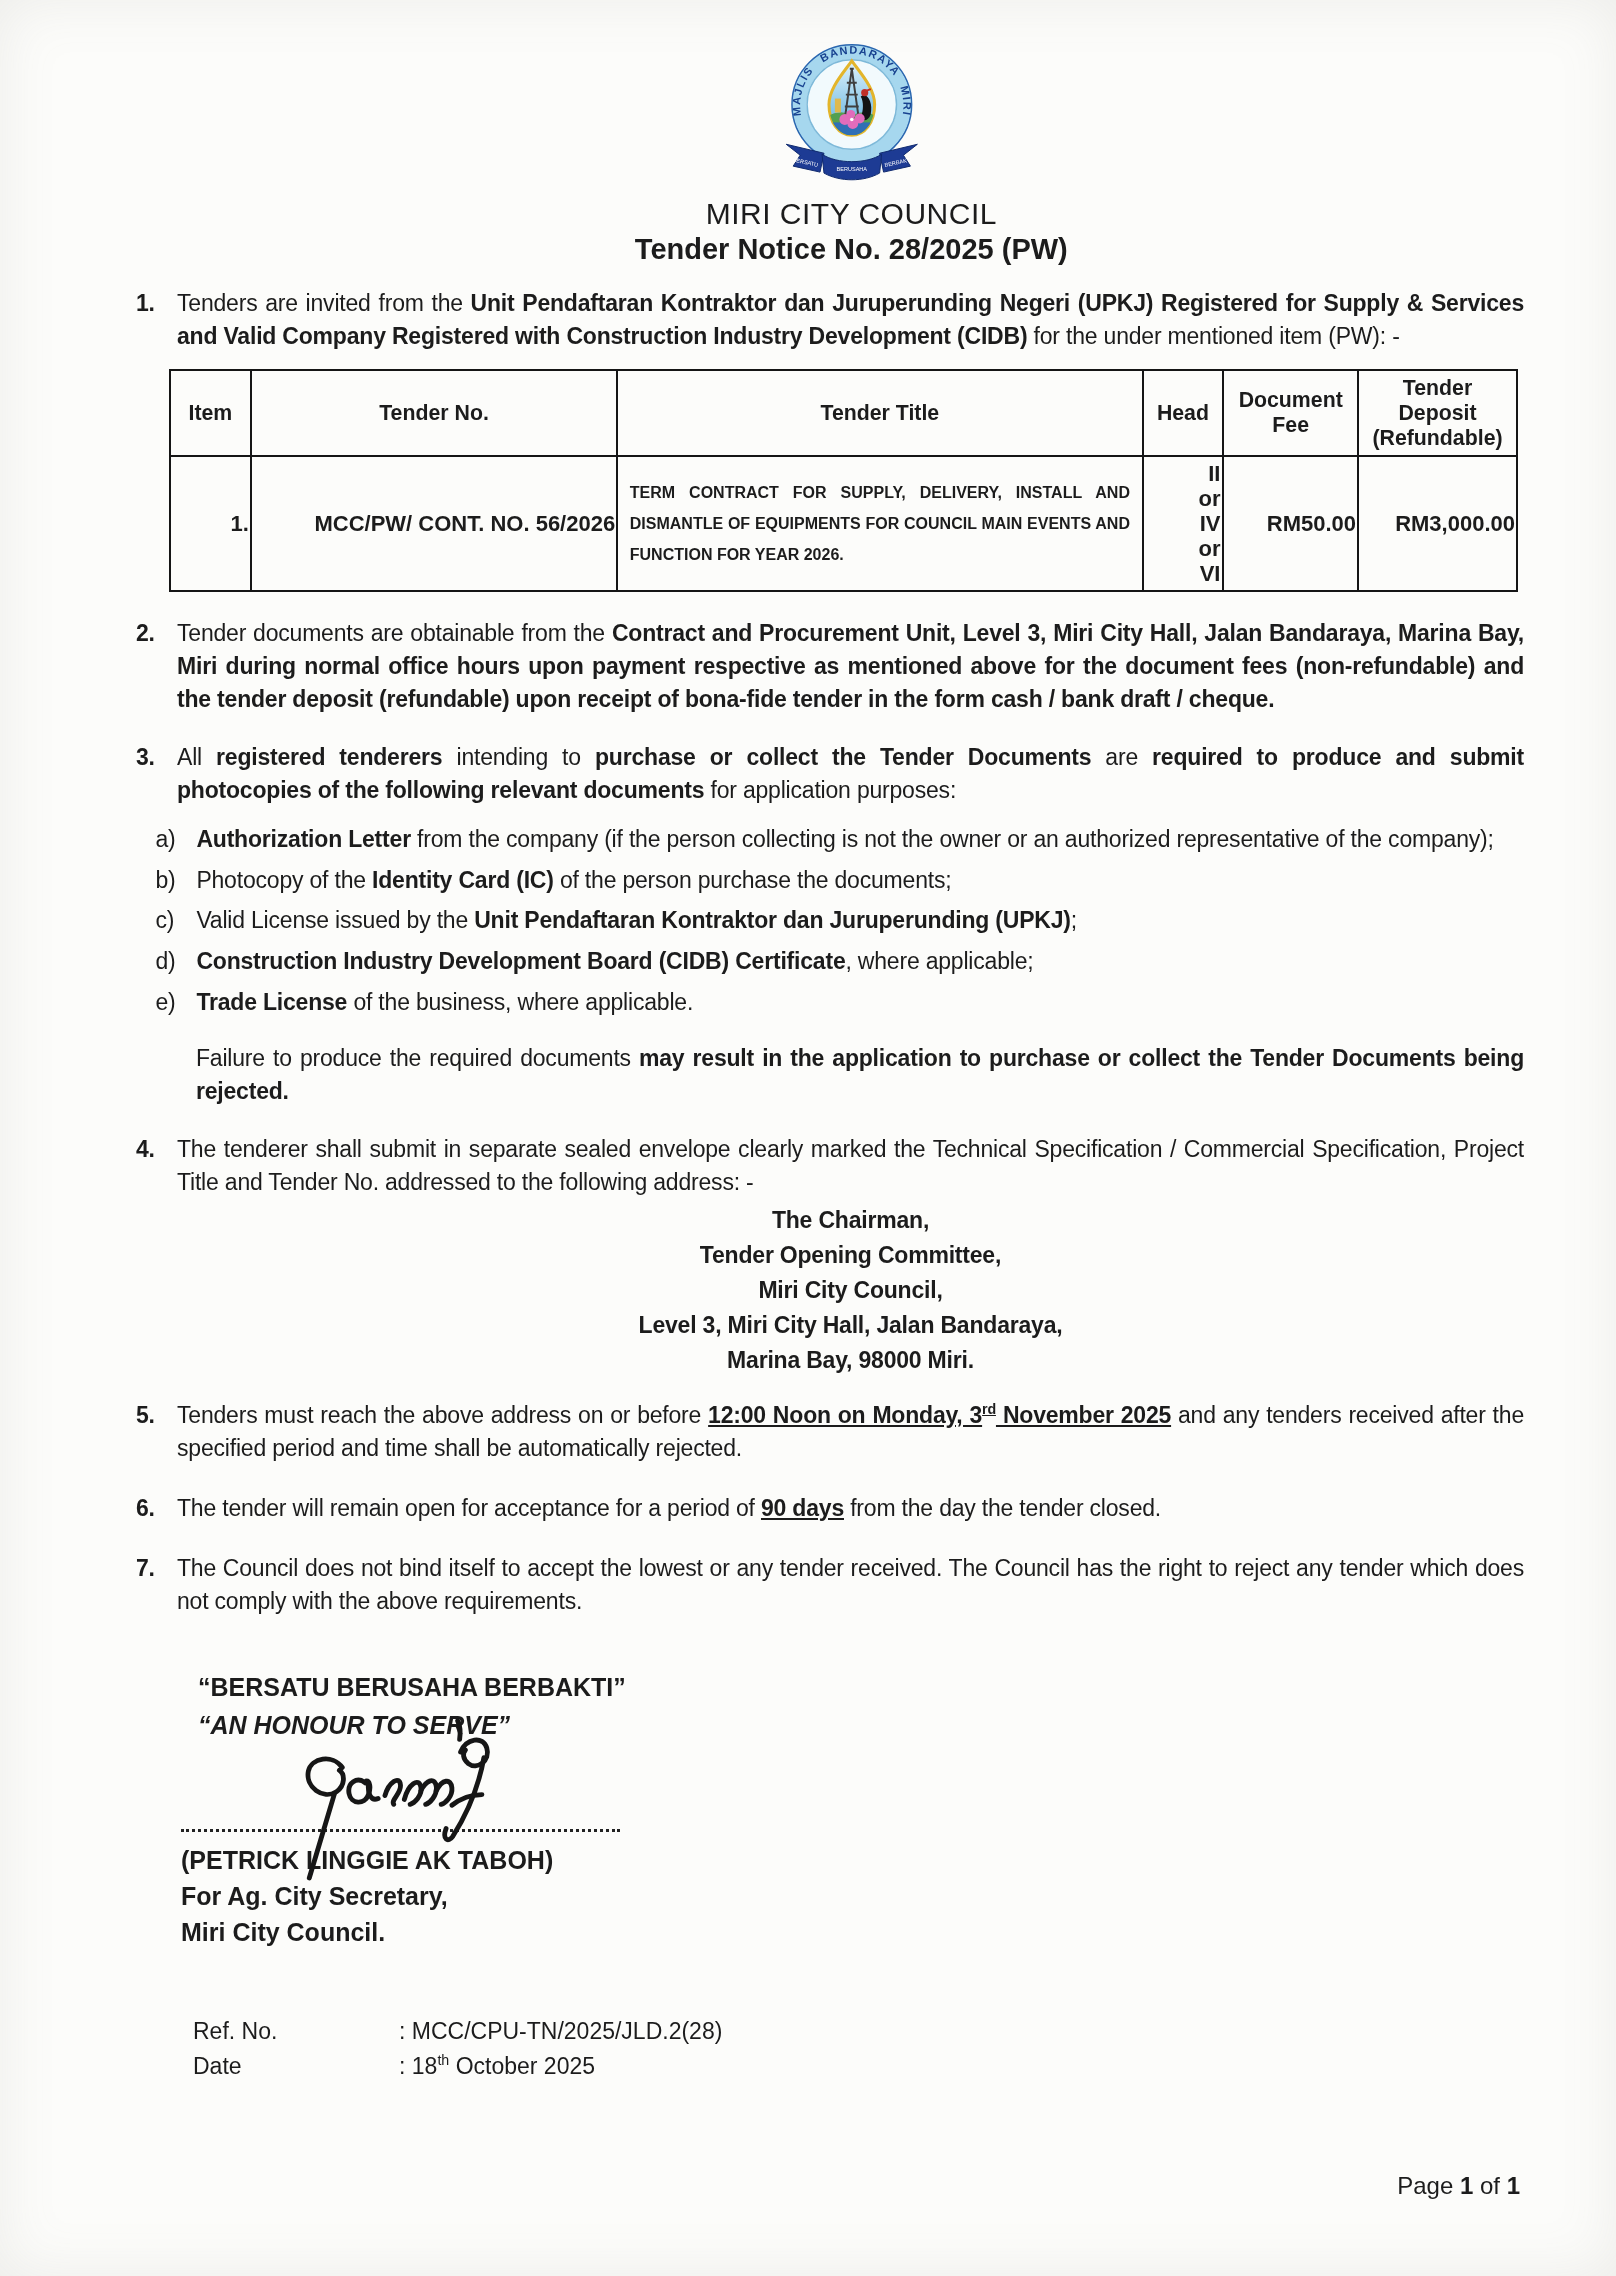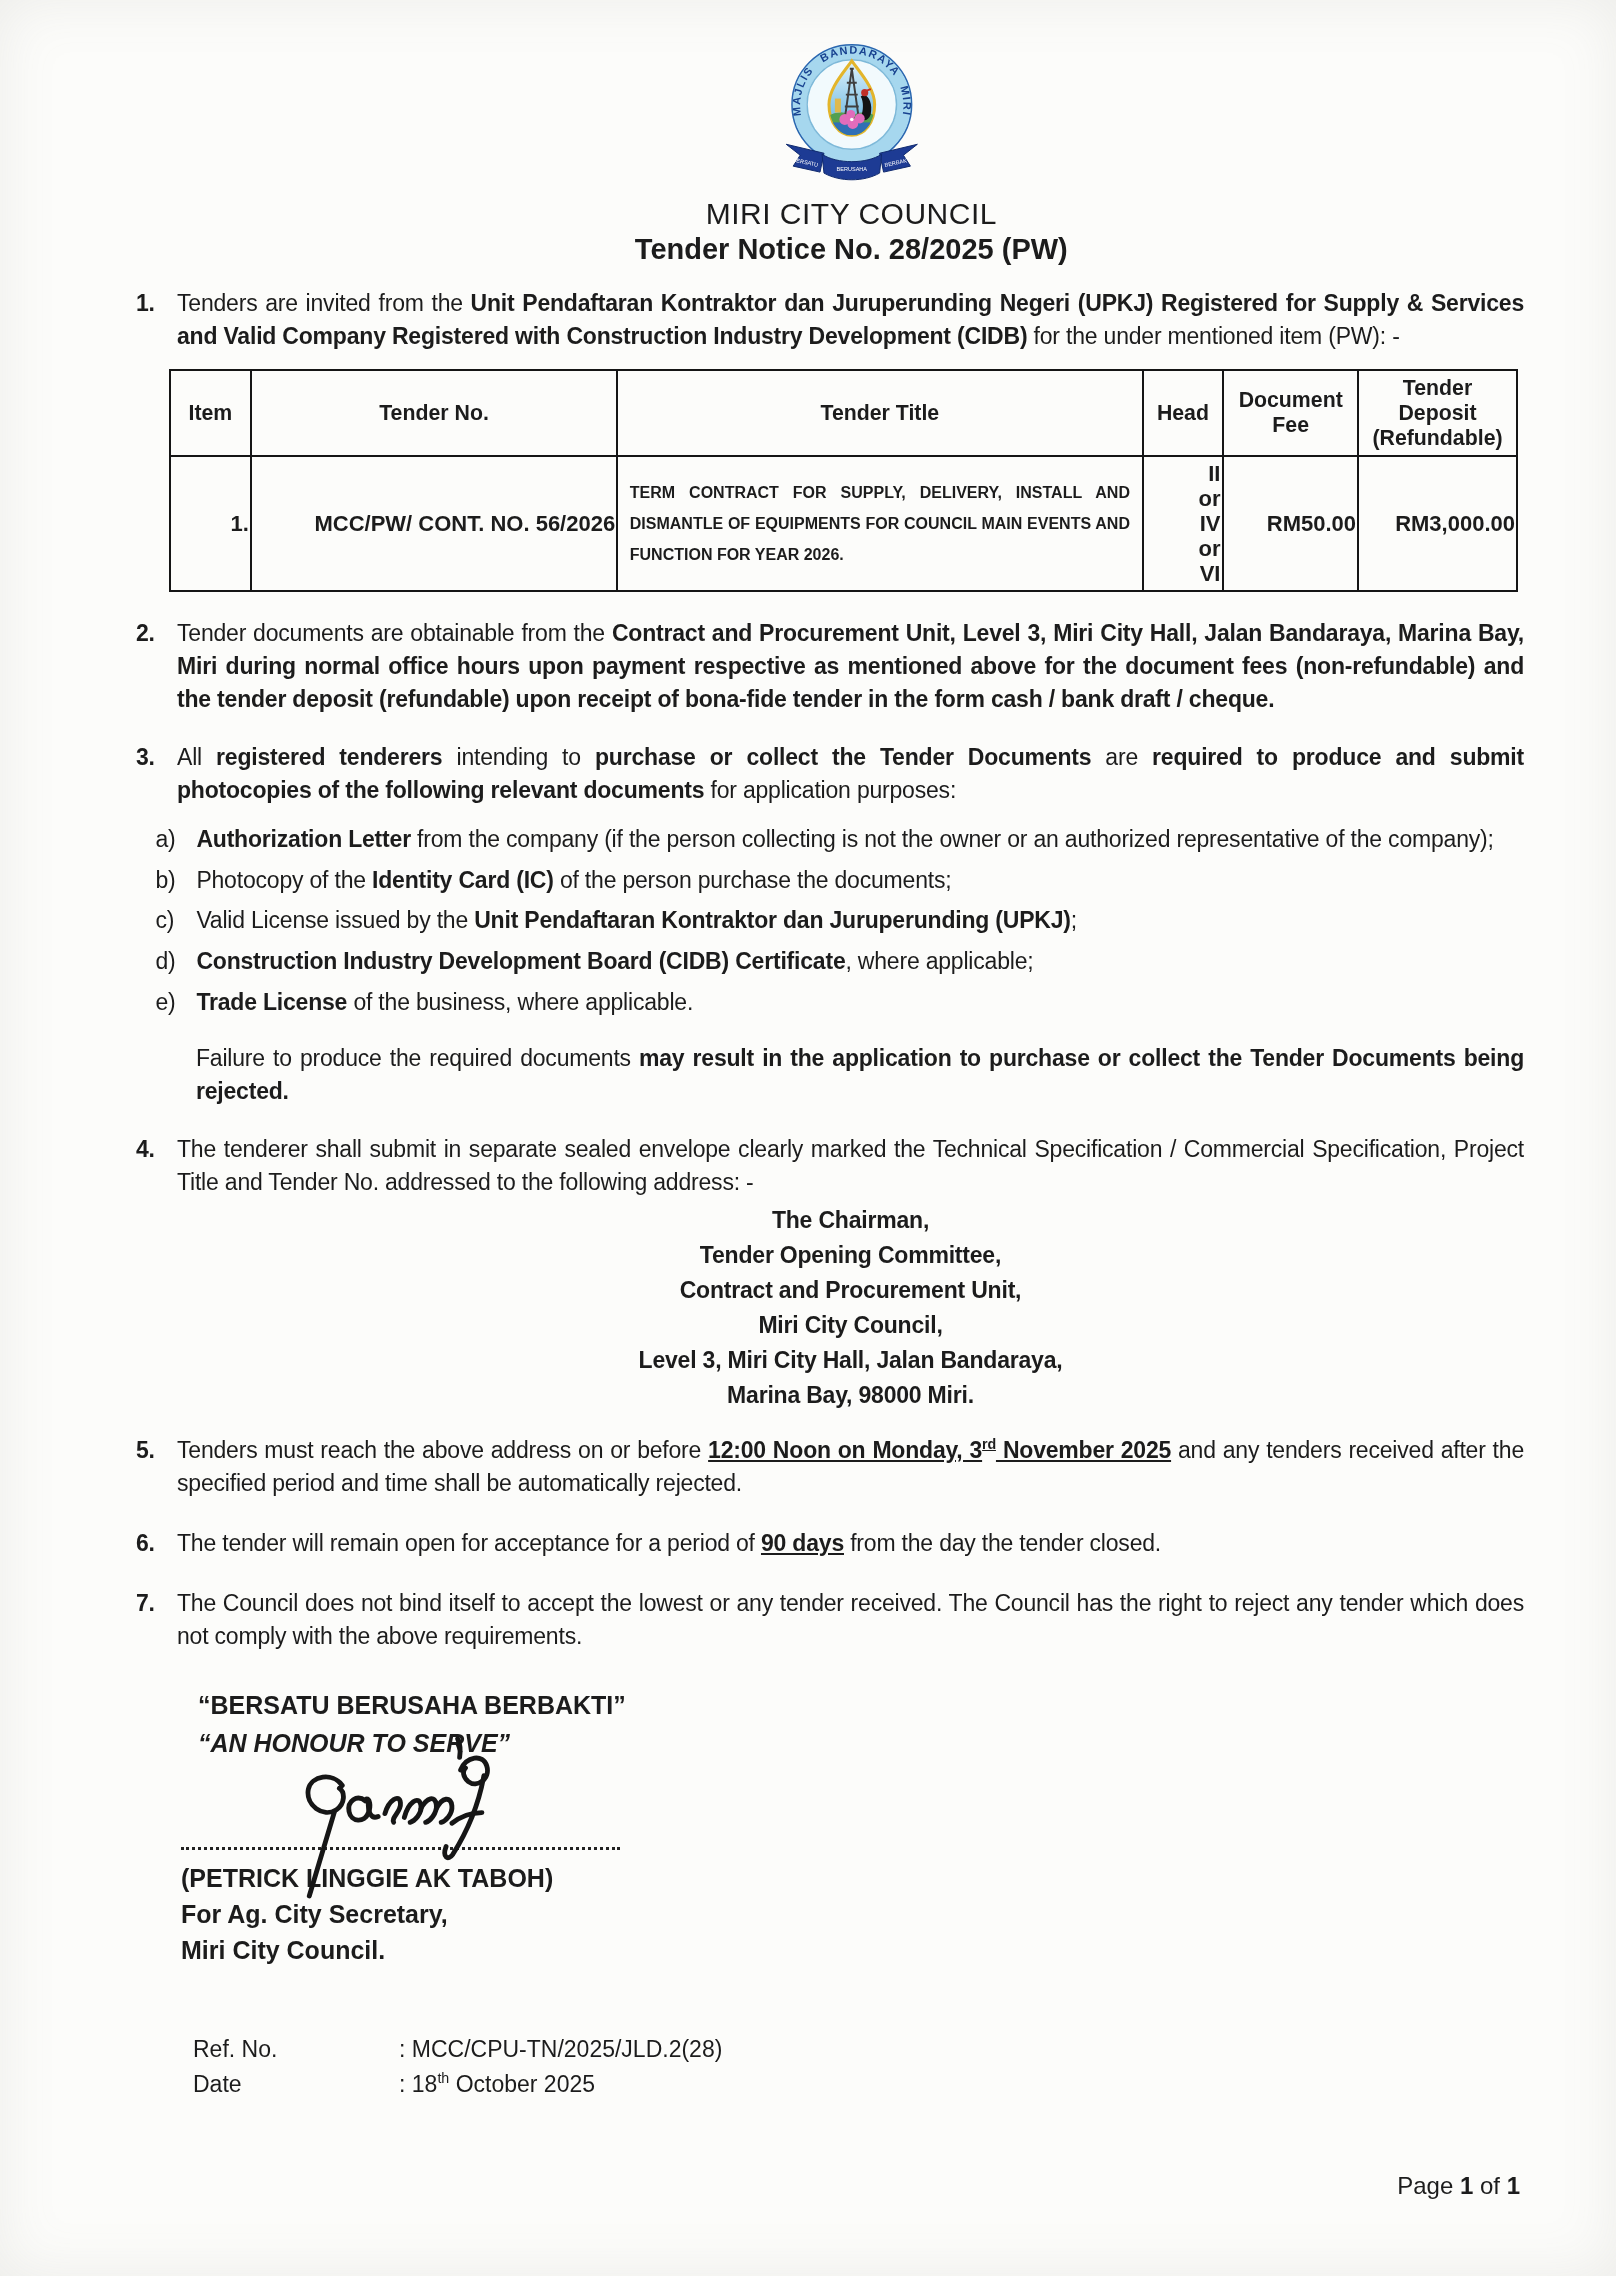--- a/index.html
+++ b/index.html
@@ -38,21 +38,21 @@
   td.c-head{line-height:25px;padding:3.9px 1.9px;}
   
   .sub-list{margin:15.5px 0 0 19.4px;}
   .sub-item{display:flex;font-size:23px;line-height:33px;letter-spacing:-0.2px;margin-top:7.8px;}
   .sub-item .letter{flex:0 0 41px;}
   .sub-item .sbody{flex:1;text-align:justify;}
   .failure-note{margin:23px 0 0 60px;font-size:23px;line-height:33px;text-align:justify;letter-spacing:-0.2px;}
   
   .address-block{margin-top:3.9px;text-align:center;font-weight:bold;font-size:23px;line-height:35px;}
   
-  .motto{margin:33px 0 0 62px;font-size:25px;font-weight:bold;line-height:38px;}
+  .motto{margin:50px 0 0 62px;font-size:25px;font-weight:bold;line-height:38px;}
   .motto .it{font-style:italic;}
   
   .sig-area{position:relative;margin-left:45px;height:85px;}
   .sig-svg{position:absolute;left:105px;top:-31px;}
   .dotted-line{width:439px;margin-left:45px;border-bottom:3.9px dotted #222;height:0;}
   .sig-name{margin:9.7px 0 0 45px;font-weight:bold;font-size:25px;line-height:36px;}
   
   .ref-block{margin:64px 0 0 49px;font-size:23px;line-height:35px;}
   .ref-row{display:flex;margin-left:8px;}
   .ref-row .lbl{flex:0 0 206px;}
@@ -199,21 +199,20 @@
 
   <div class="failure-note"><span>Failure to produce the required documents </span><span style="font-weight: bold;">may result in the application to purchase or collect the Tender Documents being rejected.</span></div>
 
   <div class="clause m-p4">
     <span class="num">4.</span>
     <div class="body">
       <div><span>The tenderer shall submit in separate sealed envelope clearly marked the Technical Specification / Commercial Specification, Project Title and Tender No. addressed to the following address: -</span></div>
       <div class="address-block">
         <div>The Chairman,</div>
         <div>Tender Opening Committee,</div>
-        <div>Contract and Procurement Unit,</div>
         <div>Miri City Council,</div>
         <div>Level 3, Miri City Hall, Jalan Bandaraya,</div>
         <div>Marina Bay, 98000 Miri.</div>
       </div>
     </div>
   </div>
 
   <div class="clause m-p5">
     <span class="num">5.</span>
     <div class="body"><span>Tenders must reach the above address on or before </span><span style="font-weight: bold; text-decoration: underline;">12:00 Noon on Monday, 3</span><sup style="font-weight: bold; text-decoration: underline;">rd</sup><span style="font-weight: bold; text-decoration: underline;"> November 2025</span><span> and any tenders received after the specified period and time shall be automatically rejected.</span></div>

